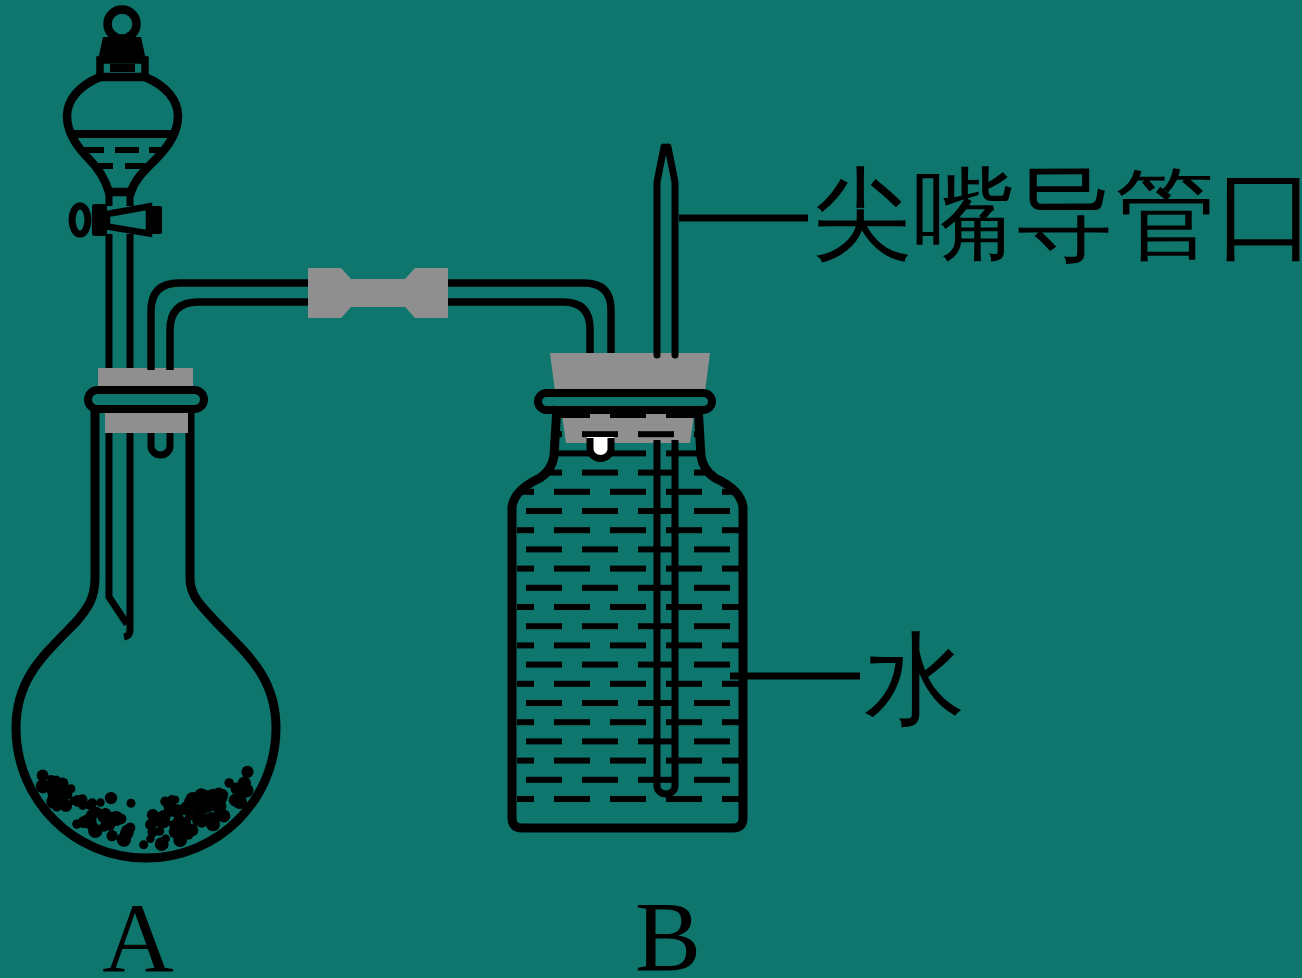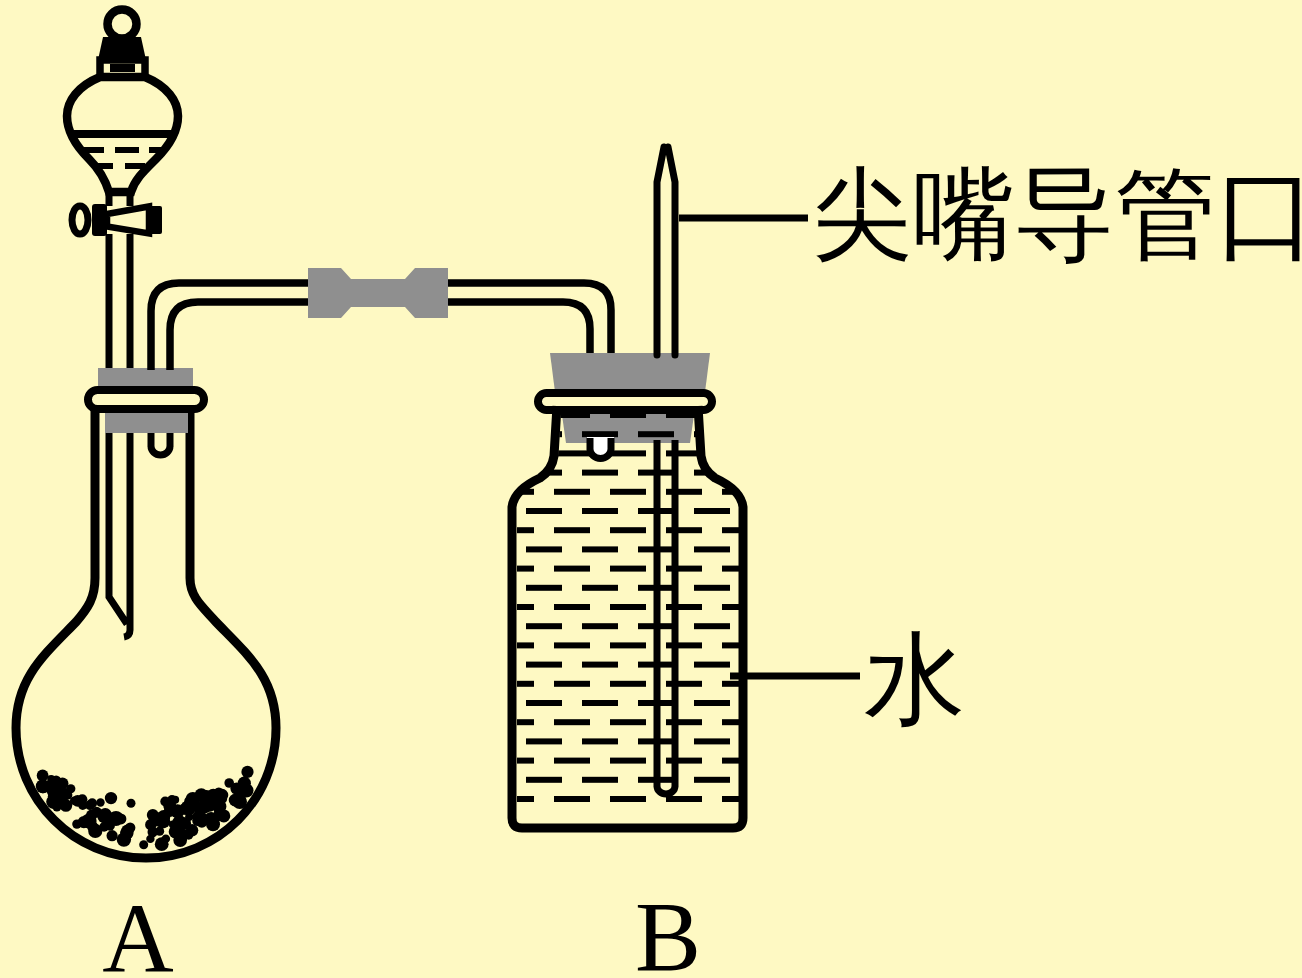--- a/index.html
+++ b/index.html
@@ -1,16 +1,16 @@
 <!DOCTYPE html>
 <html style="--rubber: #8f8f8f;"><head>
 <meta charset="utf-8">
 <style>
   html,body{margin:0;padding:0;background:#fff;}
-  .canvas{position:relative;width:1302px;height:978px;background:#fef9c3;overflow:hidden;}
+  .canvas{position:relative;width:1302px;height:978px;background:#0f766e;overflow:hidden;}
   svg{display:block;}
   .ink{stroke:#000;fill:none;}
   .rubber{fill:var(--rubber,#8f8f8f);}
   text{fill:#000;font-family:"Liberation Serif","DejaVu Serif",serif;}
   .cjk{font-size:101px;}
   .latin{font-size:99px;}
 </style>
 </head>
 <body>
 

